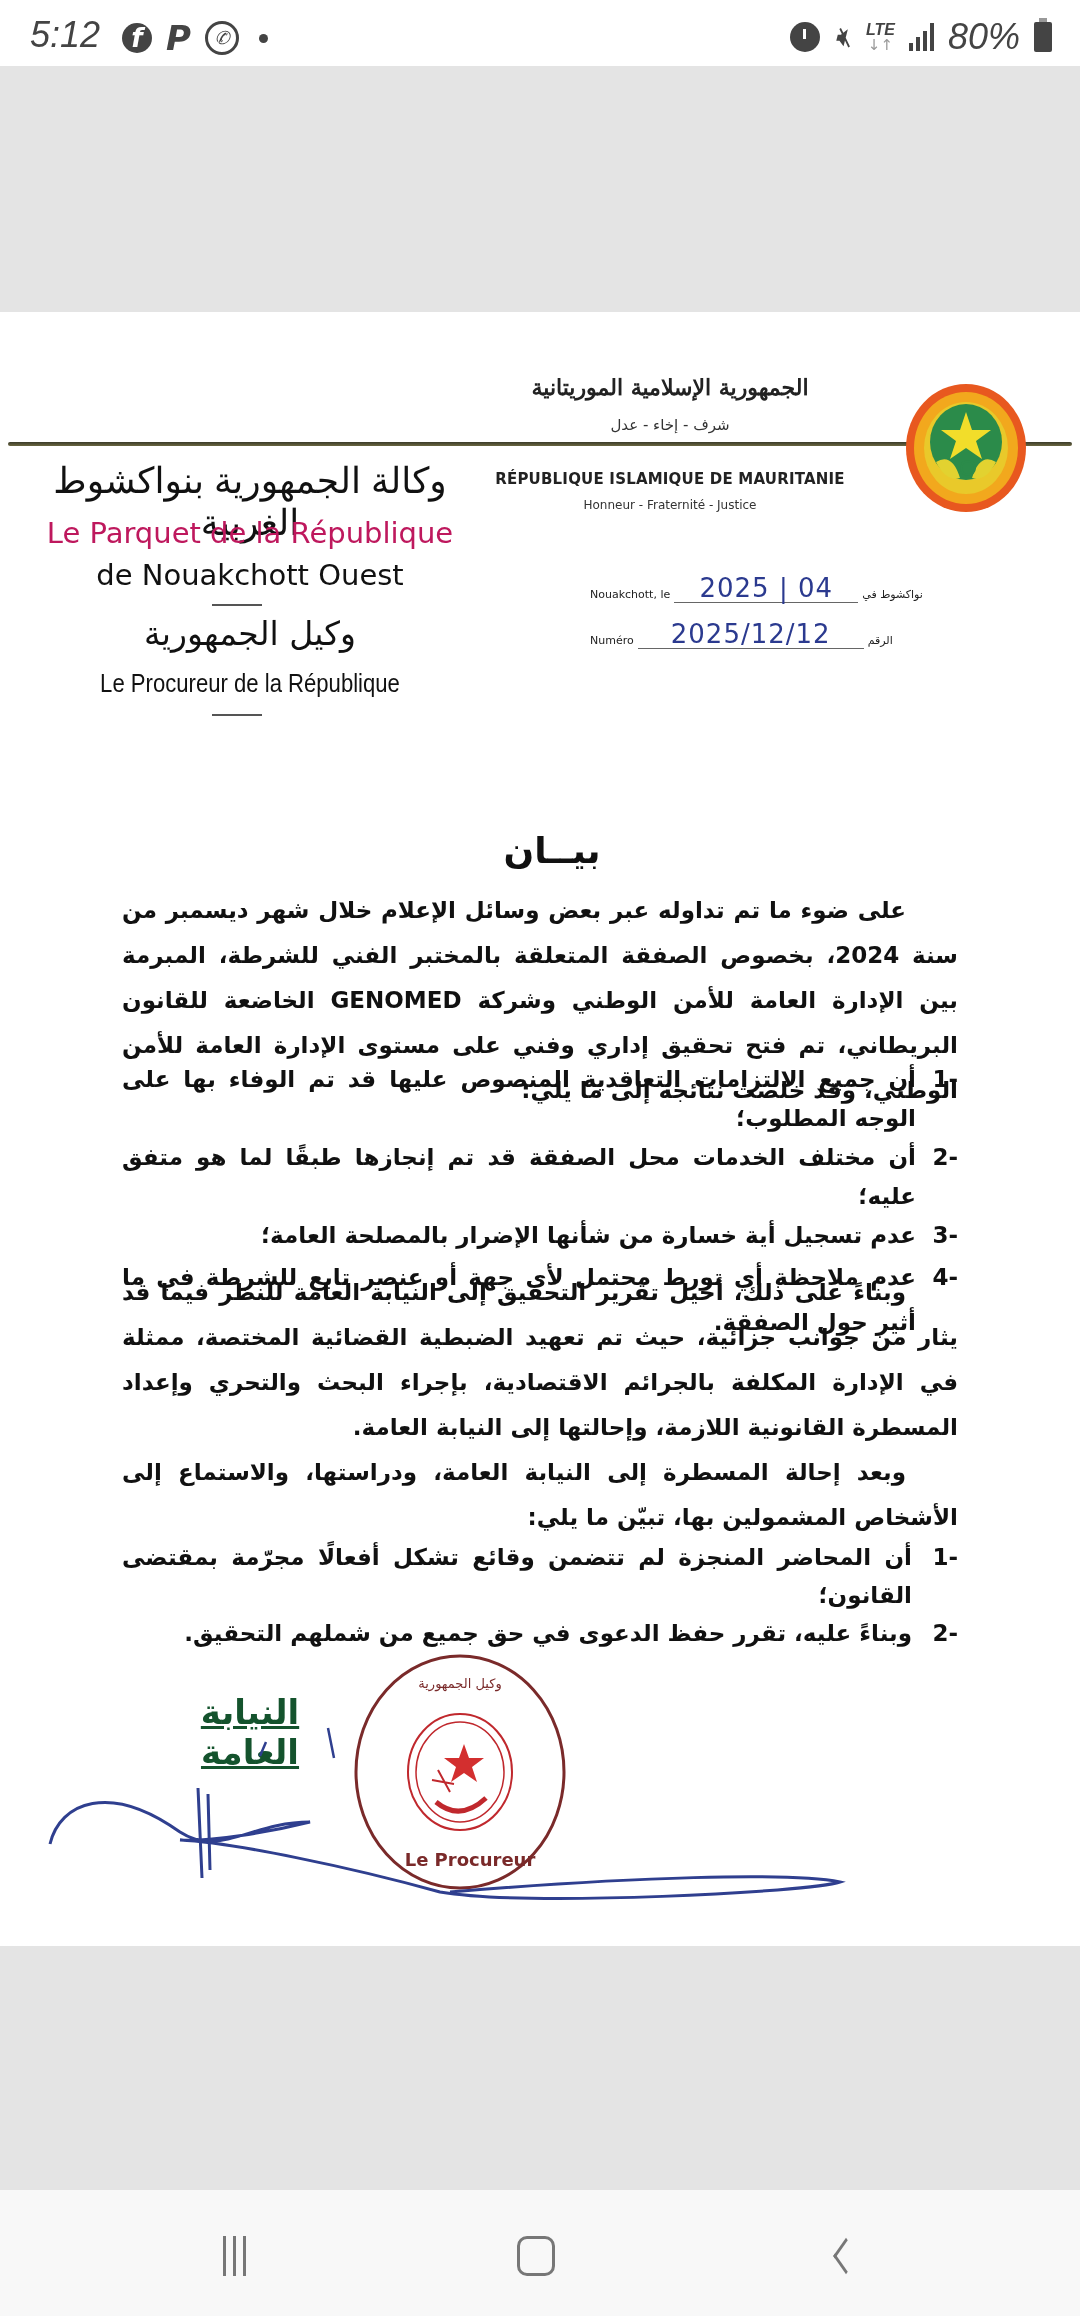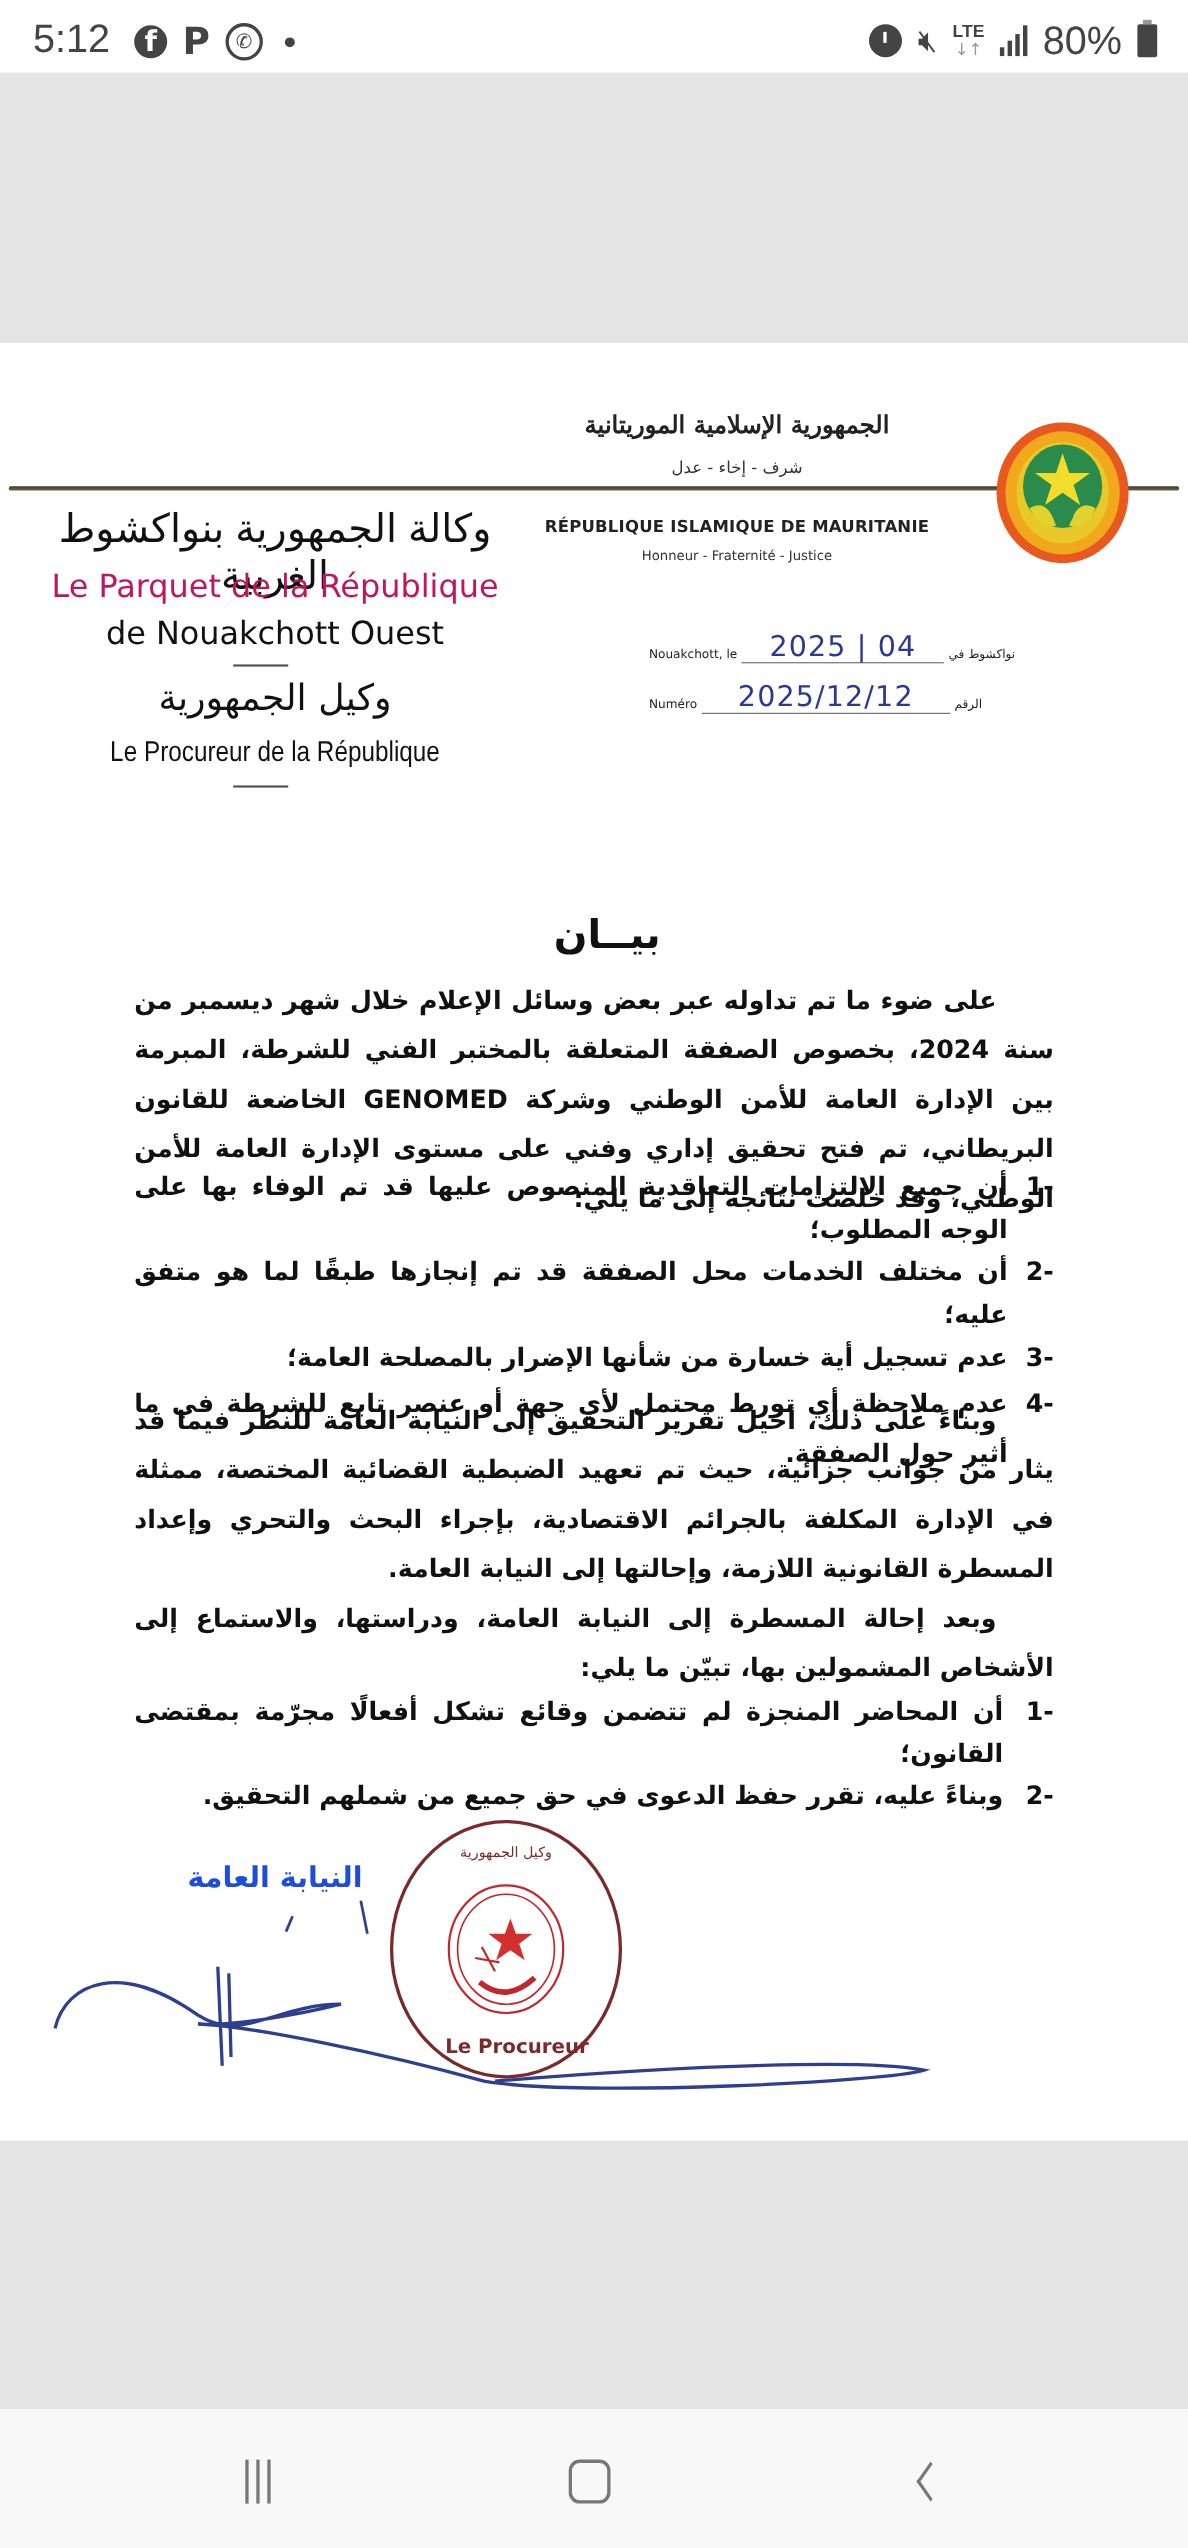--- a/index.html
+++ b/index.html
@@ -1,20 +1,20 @@
 <!DOCTYPE html>
 <html><head>
 <meta charset="utf-8">
 <style>
   * { box-sizing: border-box; margin: 0; padding: 0; }
   html, body { width: 1080px; height: 2316px; overflow: hidden; background: #ffffff; }
   body { position: relative; font-family: "Liberation Sans", sans-serif; color: #111; }
 
   
-  .status-bar { position: absolute; left: 0; top: 0; width: 1080px; height: 66px; background: #ffffff; }
+  .status-bar { position: absolute; left: 0; top: 0; width: 1080px; height: 66px; background: #ffffff; font-style: italic; }
   .status-time { position: absolute; left: 30px; top: 14px; font-size: 36px; color: #444; font-family: "Liberation Sans", sans-serif; }
   .status-left-icons { position: absolute; left: 122px; top: 18px; display: flex; align-items: center; gap: 14px; }
   .sb-icon { display: inline-flex; align-items: center; justify-content: center; color: #444; }
   .fb-icon { width: 30px; height: 30px; border-radius: 50%; background: #444; color: #fff; font-weight: bold; font-size: 26px; line-height: 30px; font-family: "DejaVu Sans", sans-serif; }
   .p-icon { font-size: 34px; font-weight: bold; color: #444; font-family: "DejaVu Sans", sans-serif; }
   .wa-icon { width: 34px; height: 34px; border: 3px solid #444; border-radius: 50%; font-size: 18px; }
   .dot-icon { width: 9px; height: 9px; border-radius: 50%; background: #444; margin-left: 6px; }
   .status-right { position: absolute; right: 28px; top: 16px; display: flex; align-items: center; gap: 14px; }
   .alarm-icon { width: 30px; height: 30px; border-radius: 50%; background: #444; position: relative; }
   .alarm-icon::after { content: ""; position: absolute; left: 13px; top: 7px; width: 3px; height: 10px; background: #fff; }
@@ -66,21 +66,21 @@
   .body-text { position: absolute; left: 122px; width: 836px; direction: rtl; text-align: justify; text-align-last: right; font-family: "DejaVu Sans", sans-serif; font-weight: bold; font-size: 23px; color: #111; line-height: 45px; }
   .para-1 { top: 576px; text-indent: 52px; }
   .list-1 { position: absolute; left: 122px; top: 748px; width: 836px; direction: rtl; list-style: none; }
   .list-1 li, .list-2 li { position: relative; padding-right: 42px; font-family: "DejaVu Sans", sans-serif; font-weight: bold; font-size: 23px; line-height: 39px; color: #111; text-align: justify; text-align-last: right; }
   .list-1 li:last-child { line-height: 45px; }
   .list-num { position: absolute; right: 0; top: 0; direction: ltr; }
   .para-2 { top: 958px; text-indent: 52px; }
   .para-3 { top: 1138px; text-indent: 52px; }
   .list-2 { position: absolute; left: 122px; top: 1226px; width: 836px; direction: rtl; list-style: none; }
   .list-2 li { line-height: 38px; padding-right: 46px; }
-  .sign-label { position: absolute; left: 160px; top: 1380px; width: 180px; text-align: center; direction: rtl; font-family: "DejaVu Sans", sans-serif; font-weight: bold; font-size: 26px; color: #1d4ed8; }
+  .sign-label { position: absolute; left: 160px; top: 1380px; width: 180px; text-align: center; direction: rtl; font-family: "DejaVu Sans", sans-serif; font-weight: bold; font-size: 34px; color: #14532d; text-decoration: underline; }
   .stamp { position: absolute; left: 340px; top: 1340px; width: 240px; height: 240px; }
   .signature { position: absolute; left: 30px; top: 1380px; width: 820px; height: 220px; }
 
   
   .nav-bar { position: absolute; left: 0; top: 2190px; width: 1080px; height: 126px; background: #f8f8f8; }
   .nav-btn { position: absolute; top: 36px; width: 80px; height: 60px; display: flex; align-items: center; justify-content: center; }
   .nav-recents { left: 194px; }
   .nav-home { left: 496px; }
   .nav-back { left: 800px; }
   .recents-icon { display: flex; gap: 7px; }

